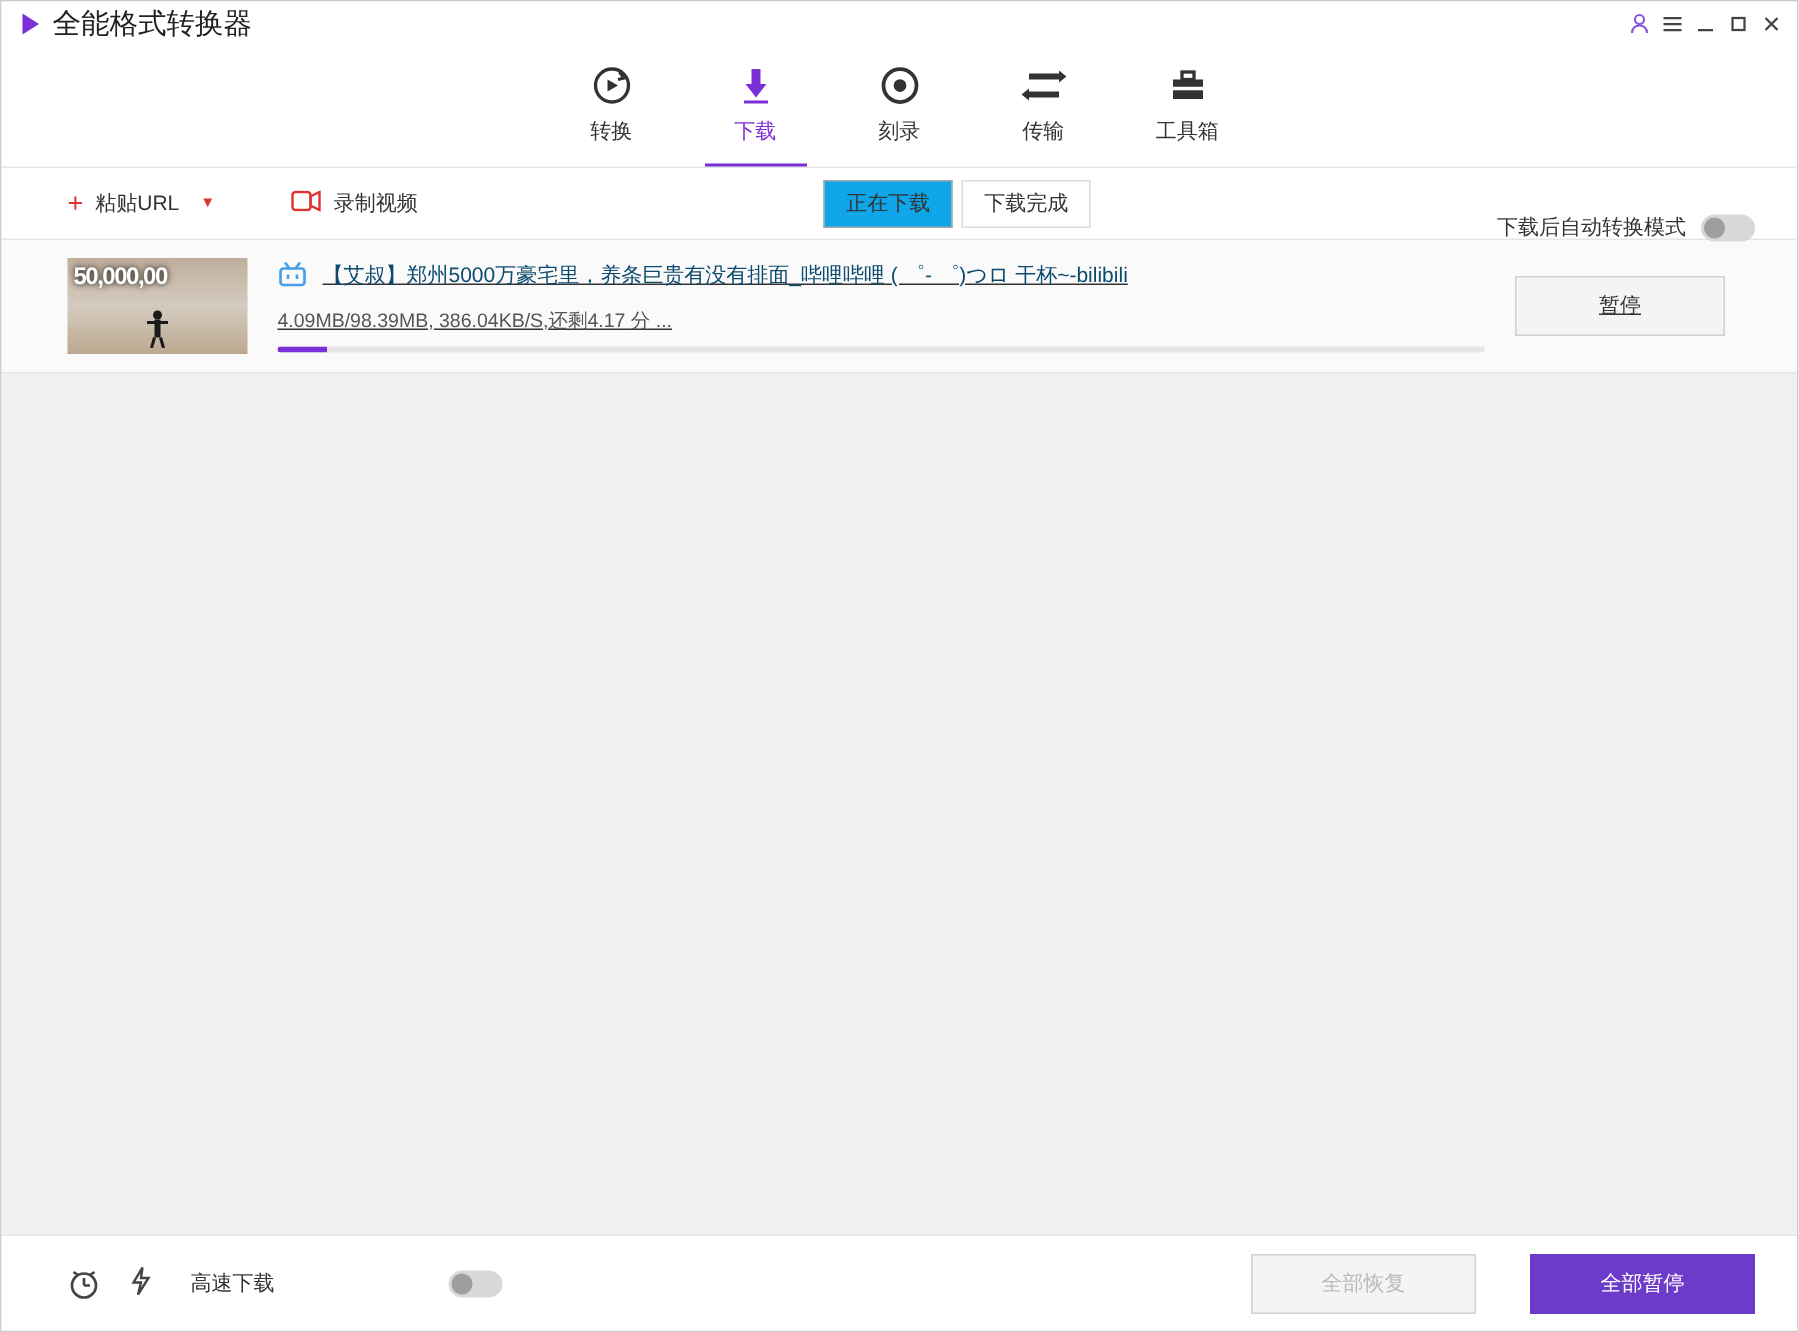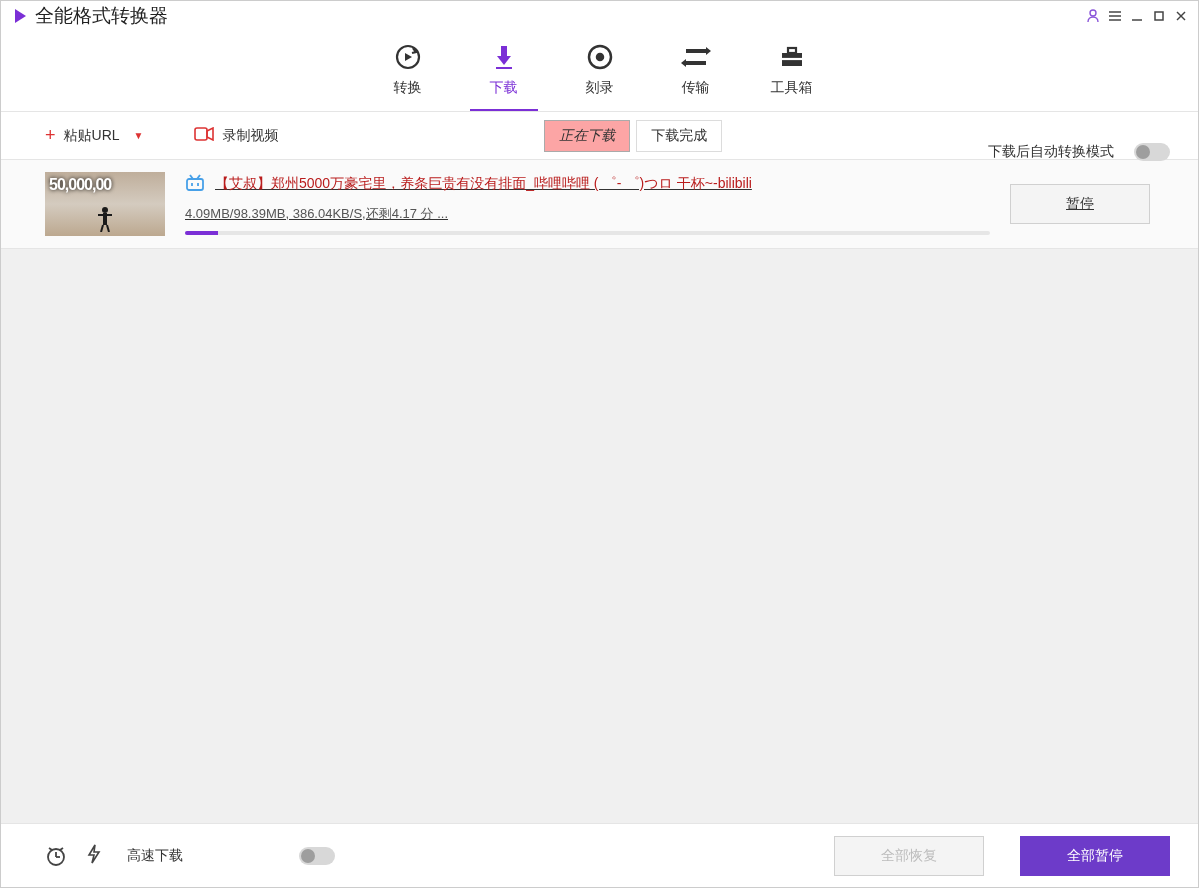--- a/index.html
+++ b/index.html
@@ -81,22 +81,22 @@
   .tool-record .label { color: #333; }
   .toolbar .spacer { flex: 1; }
   .subtabs { display: flex; gap: 6px; }
   .subtab {
     padding: 6px 14px;
     border: 1px solid #dcdcdc;
     background: #fff;
     cursor: pointer;
     font-size: 14px;
   }
-  .subtab.active { background: #fca5a5; border-color: #aaa; font-style: italic; }
-  .auto-convert { display: flex; align-items: center; gap: 20px; color: #333; font-size: 14px; margin-top: 32px; }
+  .subtab.active { background: #0ea5e9; border-color: #aaa; }
+  .auto-convert { display: flex; align-items: center; gap: 10px; color: #333; font-size: 14px; margin-top: 32px; }
   .toggle {
     width: 36px; height: 18px; border-radius: 9px; background: #d8d8d8;
     position: relative; cursor: pointer;
   }
   .toggle::after {
     content: ""; position: absolute; width: 14px; height: 14px; border-radius: 50%;
     background: #9e9e9e; top: 2px; left: 2px;
   }
   
   .list { flex: 1; overflow-y: auto; background: #f0f0f0; text-decoration: underline; }
@@ -113,21 +113,21 @@
   }
   .thumb .overlay-text {
     position: absolute; top: 4px; left: 4px; color: #fff; font-weight: 900;
     font-size: 16px; text-shadow: 0 0 4px #000; letter-spacing: -1px;
   }
   .thumb .person {
     position: absolute; bottom: 4px; left: 50%; transform: translateX(-50%);
     width: 14px; height: 26px;
   }
   .row-main { flex: 1; min-width: 0; }
-  .row-title { display: flex; align-items: center; gap: 10px; color: #b91c1c; font-size: 14px; }
+  .row-title { display: flex; align-items: center; gap: 10px; color: #0c4a6e; font-size: 14px; }
   .row-title .site-icon { flex-shrink: 0; }
   .row-status { color: #555; font-size: 13px; margin-top: 10px; }
   .progress {
     height: 4px; background: #e6e6e6; border-radius: 2px; margin-top: 8px; width: 100%;
     overflow: hidden;
   }
   .progress .bar { height: 100%; background: #7b2fd6; width: 4.1%; }
   .row-action {
     width: 164px; flex-shrink: 0;
   }

